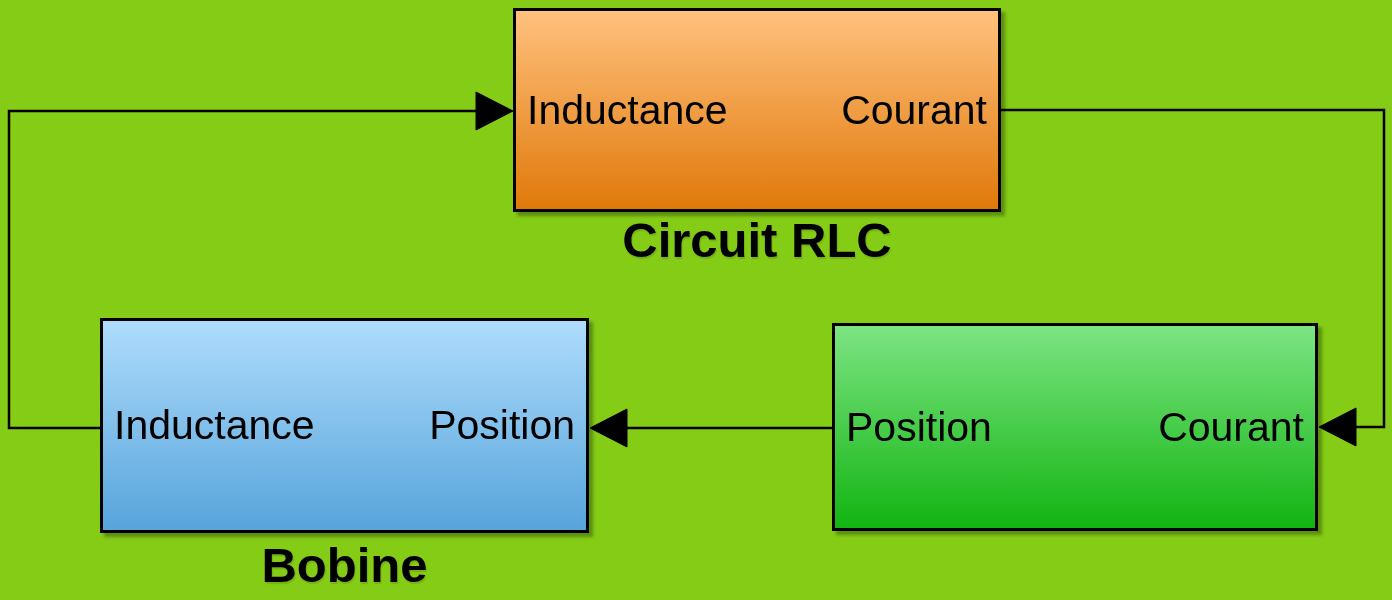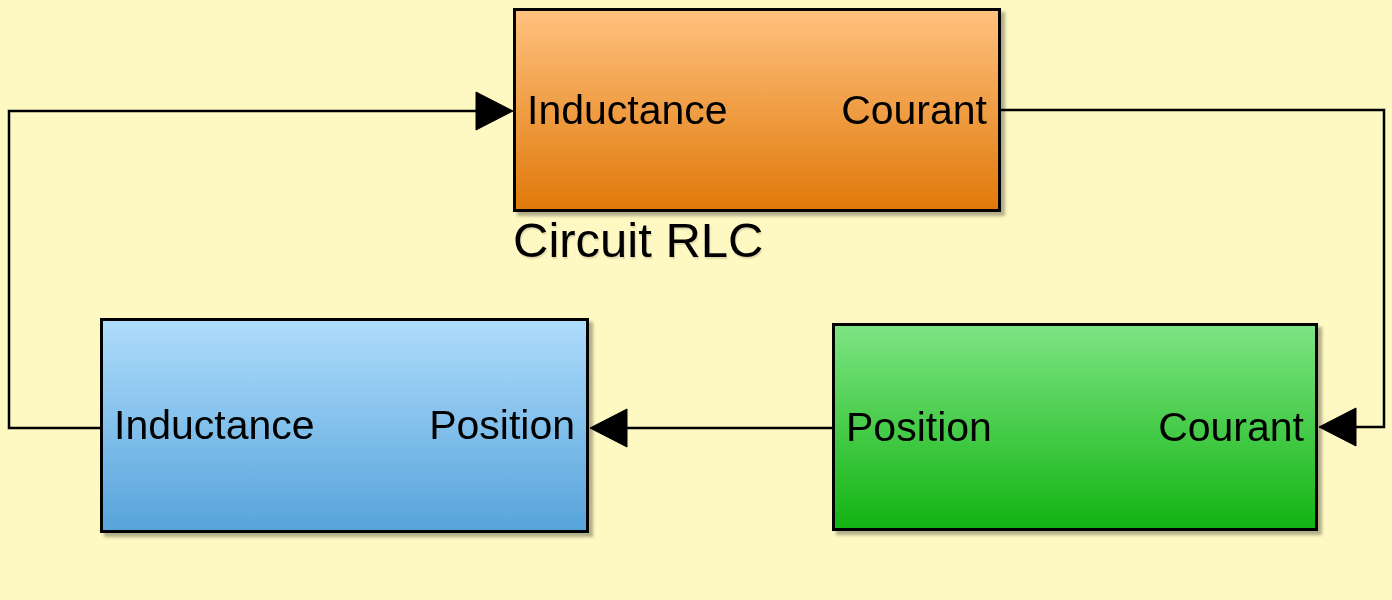--- a/index.html
+++ b/index.html
@@ -4,21 +4,21 @@
 <style>
   html, body {
     margin: 0;
     padding: 0;
     background: #ffffff;
   }
   #canvas {
     position: relative;
     width: 1392px;
     height: 600px;
-    background: #fef9c3;
+    background: #84cc16;
     font-family: "Liberation Sans", "DejaVu Sans", sans-serif;
     color: #000000;
     overflow: hidden;
   }
   #wires {
     position: absolute;
     left: 0;
     top: 0;
     width: 1392px;
     height: 600px;
@@ -36,24 +36,26 @@
     display: flex;
     justify-content: space-between;
     align-items: center;
     padding: 0 11px;
     font-size: 41px;
     line-height: 1;
     white-space: nowrap;
   }
   .caption {
     position: absolute;
+    text-align: center;
     font-size: 49px;
     line-height: 1;
     white-space: nowrap;
     text-shadow: 1px 2px 1px rgba(0,0,0,0.12);
+    font-weight: bold;
   }
   polyline {
     fill: none;
     stroke: #000000;
     stroke-width: 2.5;
   }
   polygon {
     fill: #000000;
     stroke: #000000;
     stroke-width: 1;
@@ -89,20 +91,21 @@
     </div>
   </div>
   <div class="caption" style="left:513px; top:216px; width:488px;">Circuit RLC</div>
 
   <div class="block" style="left: 100px; top: 318px; width: 489px; height: 215px; background: linear-gradient(rgb(174, 220, 252), rgb(87, 164, 219));">
     <div class="ports">
       <span>Inductance</span>
       <span>Position</span>
     </div>
   </div>
+  <div class="caption" style="left:100px; top:541px; width:489px;">Bobine</div>
 
   <div class="block" style="left: 832px; top: 323px; width: 486px; height: 208px; background: linear-gradient(rgb(125, 228, 131), rgb(18, 180, 18));">
     <div class="ports">
       <span>Position</span>
       <span>Courant</span>
     </div>
   </div>
 
 </div>
 

